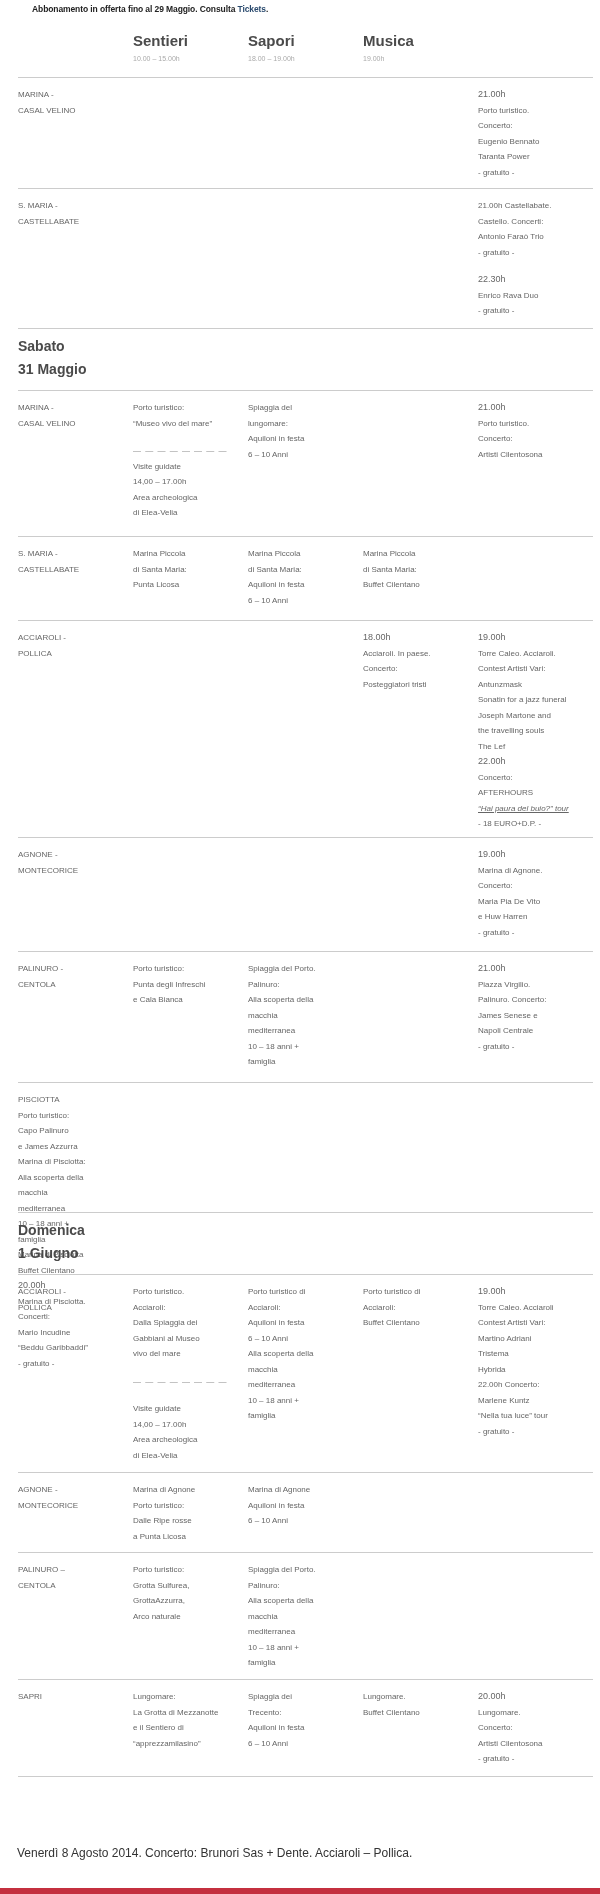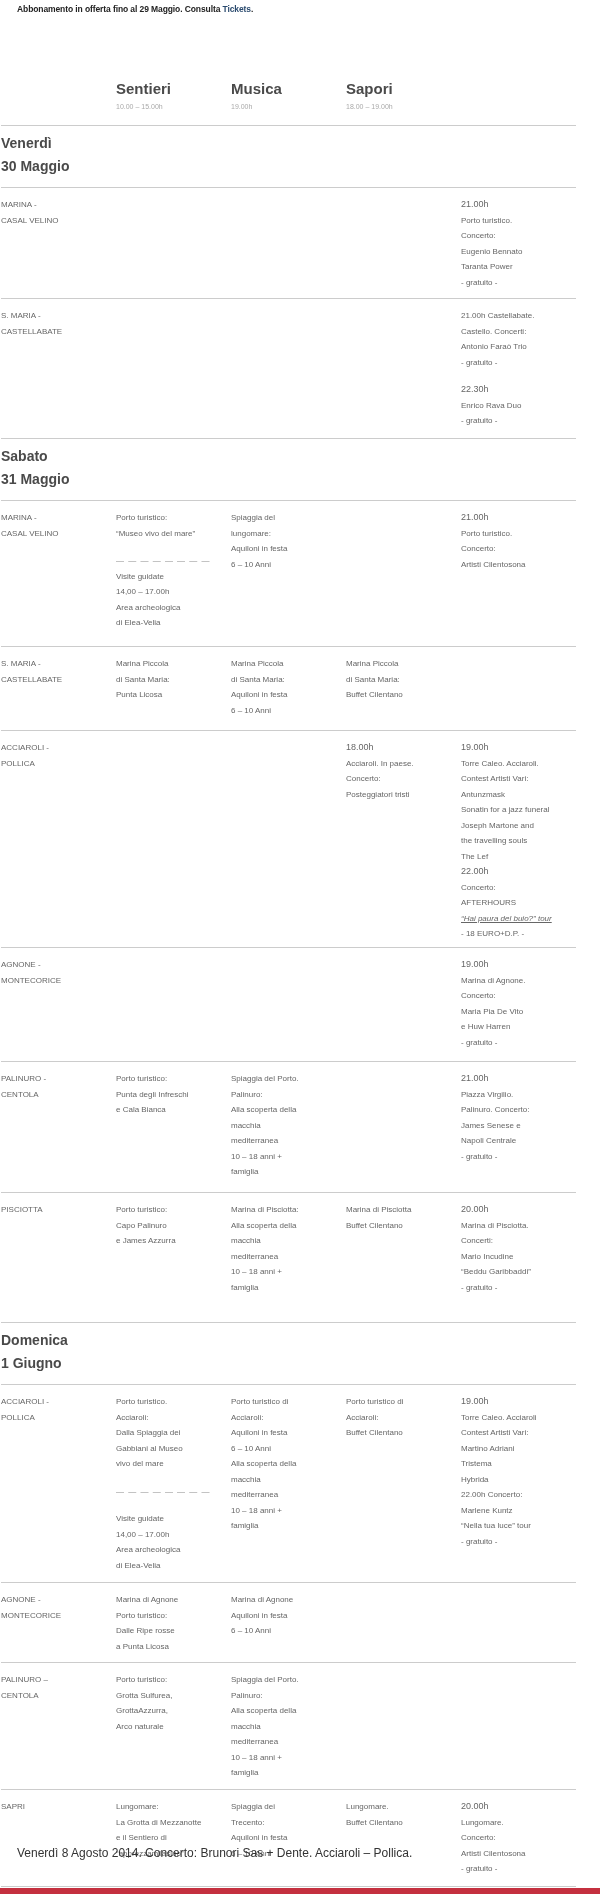--- a/index.html
+++ b/index.html
@@ -7,29 +7,29 @@
     width: 600px;
     height: 1894px;
     background: #ffffff;
     font-family: "Liberation Sans", "DejaVu Sans", sans-serif;
     color: #555555;
     position: relative;
     overflow: hidden;
   }
   .notice {
     position: absolute;
-    left: 17px;
+    left: 32px;
     top: 4px;
     font-size: 8.5px;
     color: #222;
     font-weight: bold;
     letter-spacing: -0.1px;
   }
   .notice a { color: #2a4a6e; text-decoration: none; }
-  .wrap { position: absolute; left: 1px; top: 24px; width: 575px; margin-top: 48px; }
+  .wrap { position: absolute; left: 18px; top: 24px; width: 575px; }
   .head-row { display: flex; height: 54px; border-bottom: 1px solid #cccccc; }
   .col-loc { width: 115px; flex: none; }
   .col { width: 115px; flex: none; }
   .head-title { font-weight: bold; font-size: 15px; color: #4a4a4a; margin-top: 8px; }
   .head-time { font-size: 7px; color: #aaa; margin-top: 6px; }
   .day { padding: 6px 0 0 0; height: 62px; border-bottom: 1px solid #cccccc; }
   .day div { font-weight: bold; font-size: 14px; color: #4a4a4a; line-height: 23px; }
   .row { display: flex; border-bottom: 1px solid #cccccc; padding-top: 9px; font-size: 8px; line-height: 15.5px; color: #666; }
   .row .col-loc { text-transform: uppercase; font-size: 8px; }
   .cell div { white-space: nowrap; }
@@ -62,33 +62,29 @@
 </div>
 
 <div class="wrap" id="schedule">
   <div class="head-row">
     <div class="col-loc"></div>
     <div class="col">
       <div class="head-title">Sentieri</div>
       <div class="head-time">10.00 – 15.00h</div>
     </div>
     <div class="col">
+      <div class="head-title">Sapori</div>
+      <div class="head-time">18.00 – 19.00h</div>
+    </div>
+    <div class="col">
       <div class="head-title">Musica</div>
       <div class="head-time">19.00h</div>
     </div>
-    <div class="col">
-      <div class="head-title">Sapori</div>
-      <div class="head-time">18.00 – 19.00h</div>
-    </div>
   </div>
   <div id="days-container">
-      <div class="day">
-        <div>Venerdì</div>
-        <div>30 Maggio</div>
-      </div>
       <div class="row" style="height: 111px;">
         <div class="col-loc cell">
           <div>MARINA -</div>
           <div>CASAL VELINO</div>
         </div>
         <div class="col cell"></div>
         <div class="col cell"></div>
         <div class="col cell"></div>
         <div class="col cell">
           <div class="time">21.00h</div>
@@ -242,21 +238,21 @@
         <div class="col cell"></div>
         <div class="col cell">
           <div class="time">21.00h</div>
           <div>Piazza Virgilio.</div>
           <div>Palinuro. Concerto:</div>
           <div>James Senese e</div>
           <div>Napoli Centrale</div>
           <div>- gratuito -</div>
         </div>
       </div>
-      <div class="row" style="height: 130px;">
+      <div class="row" style="height: 130px; flex-direction: column;">
         <div class="col-loc cell">
           <div>PISCIOTTA</div>
         </div>
         <div class="col cell">
           <div>Porto turistico:</div>
           <div>Capo Palinuro</div>
           <div>e James Azzurra</div>
         </div>
         <div class="col cell">
           <div>Marina di Pisciotta:</div>

